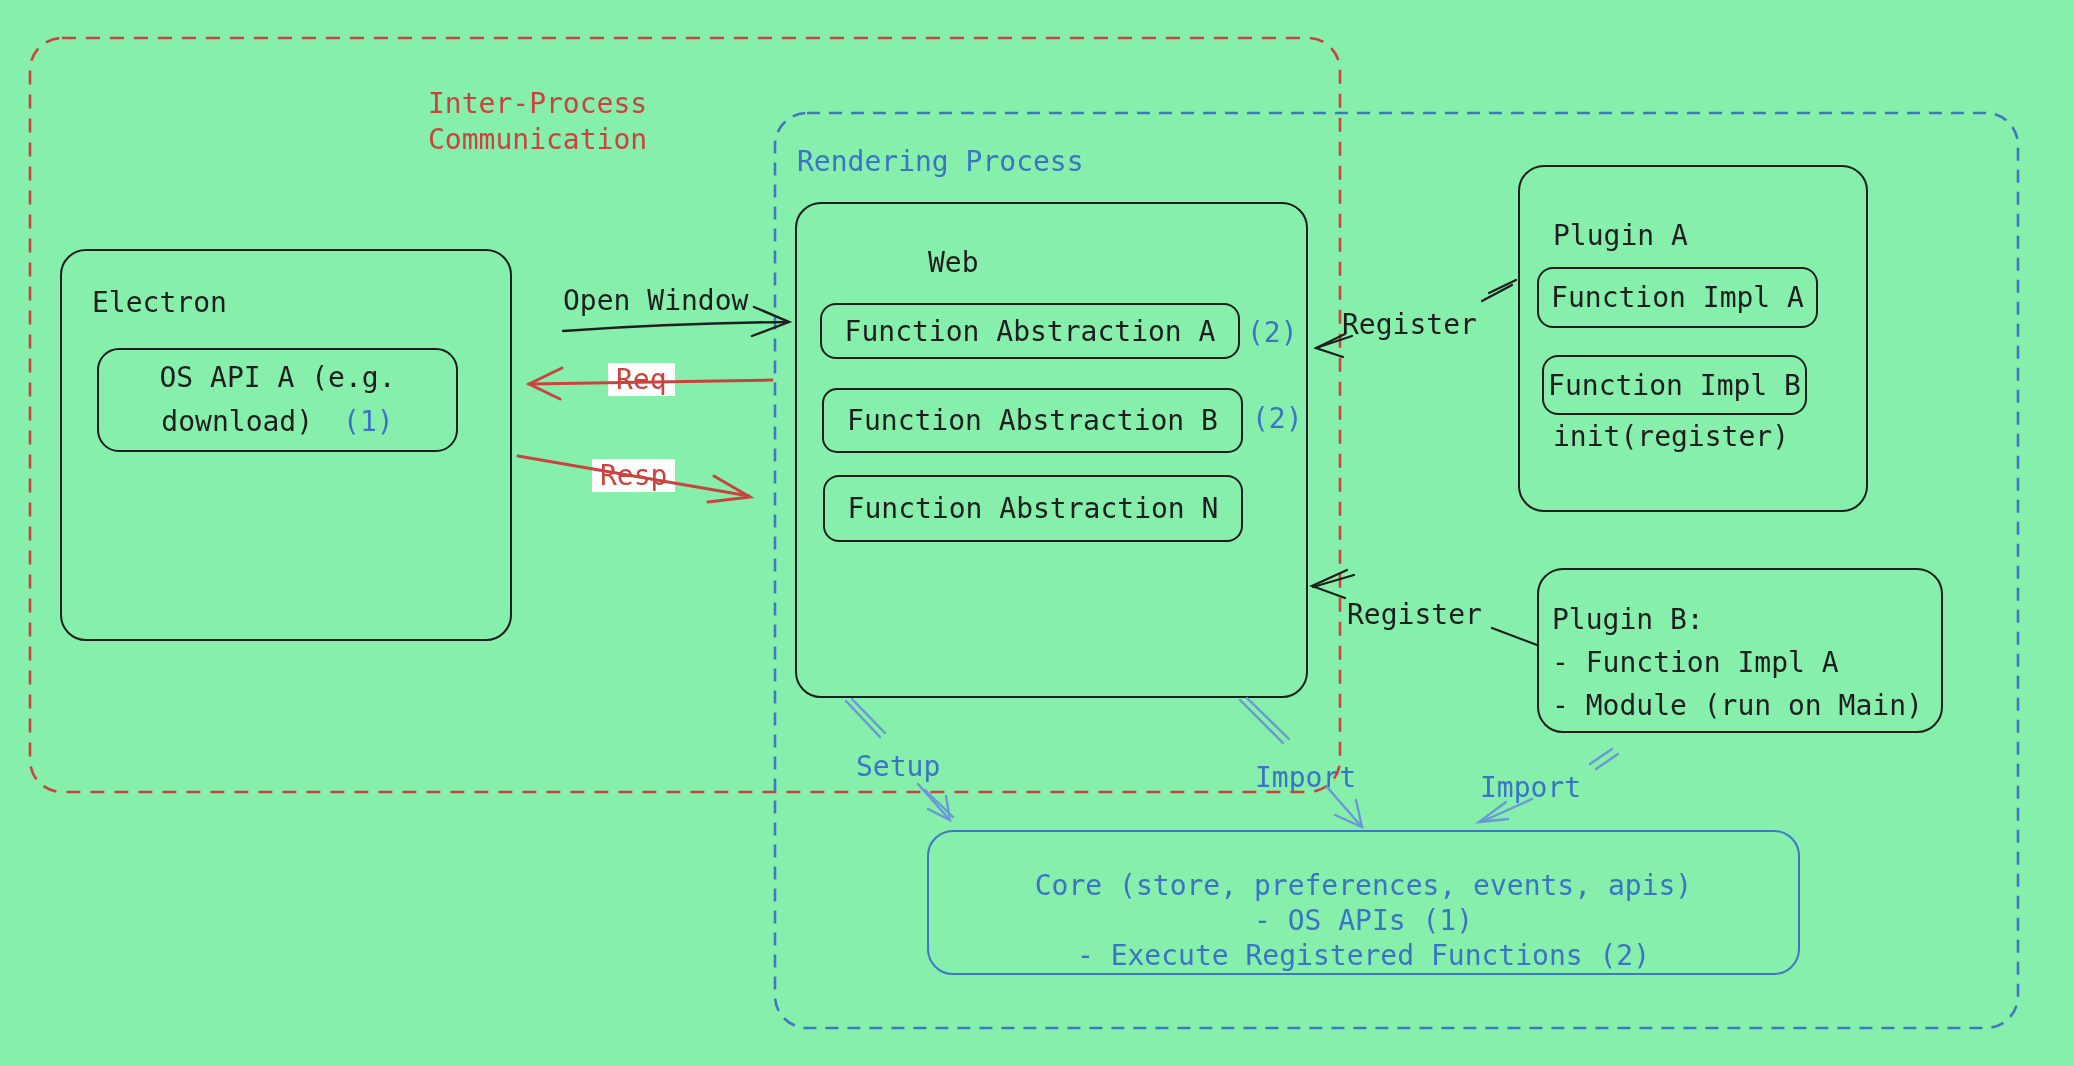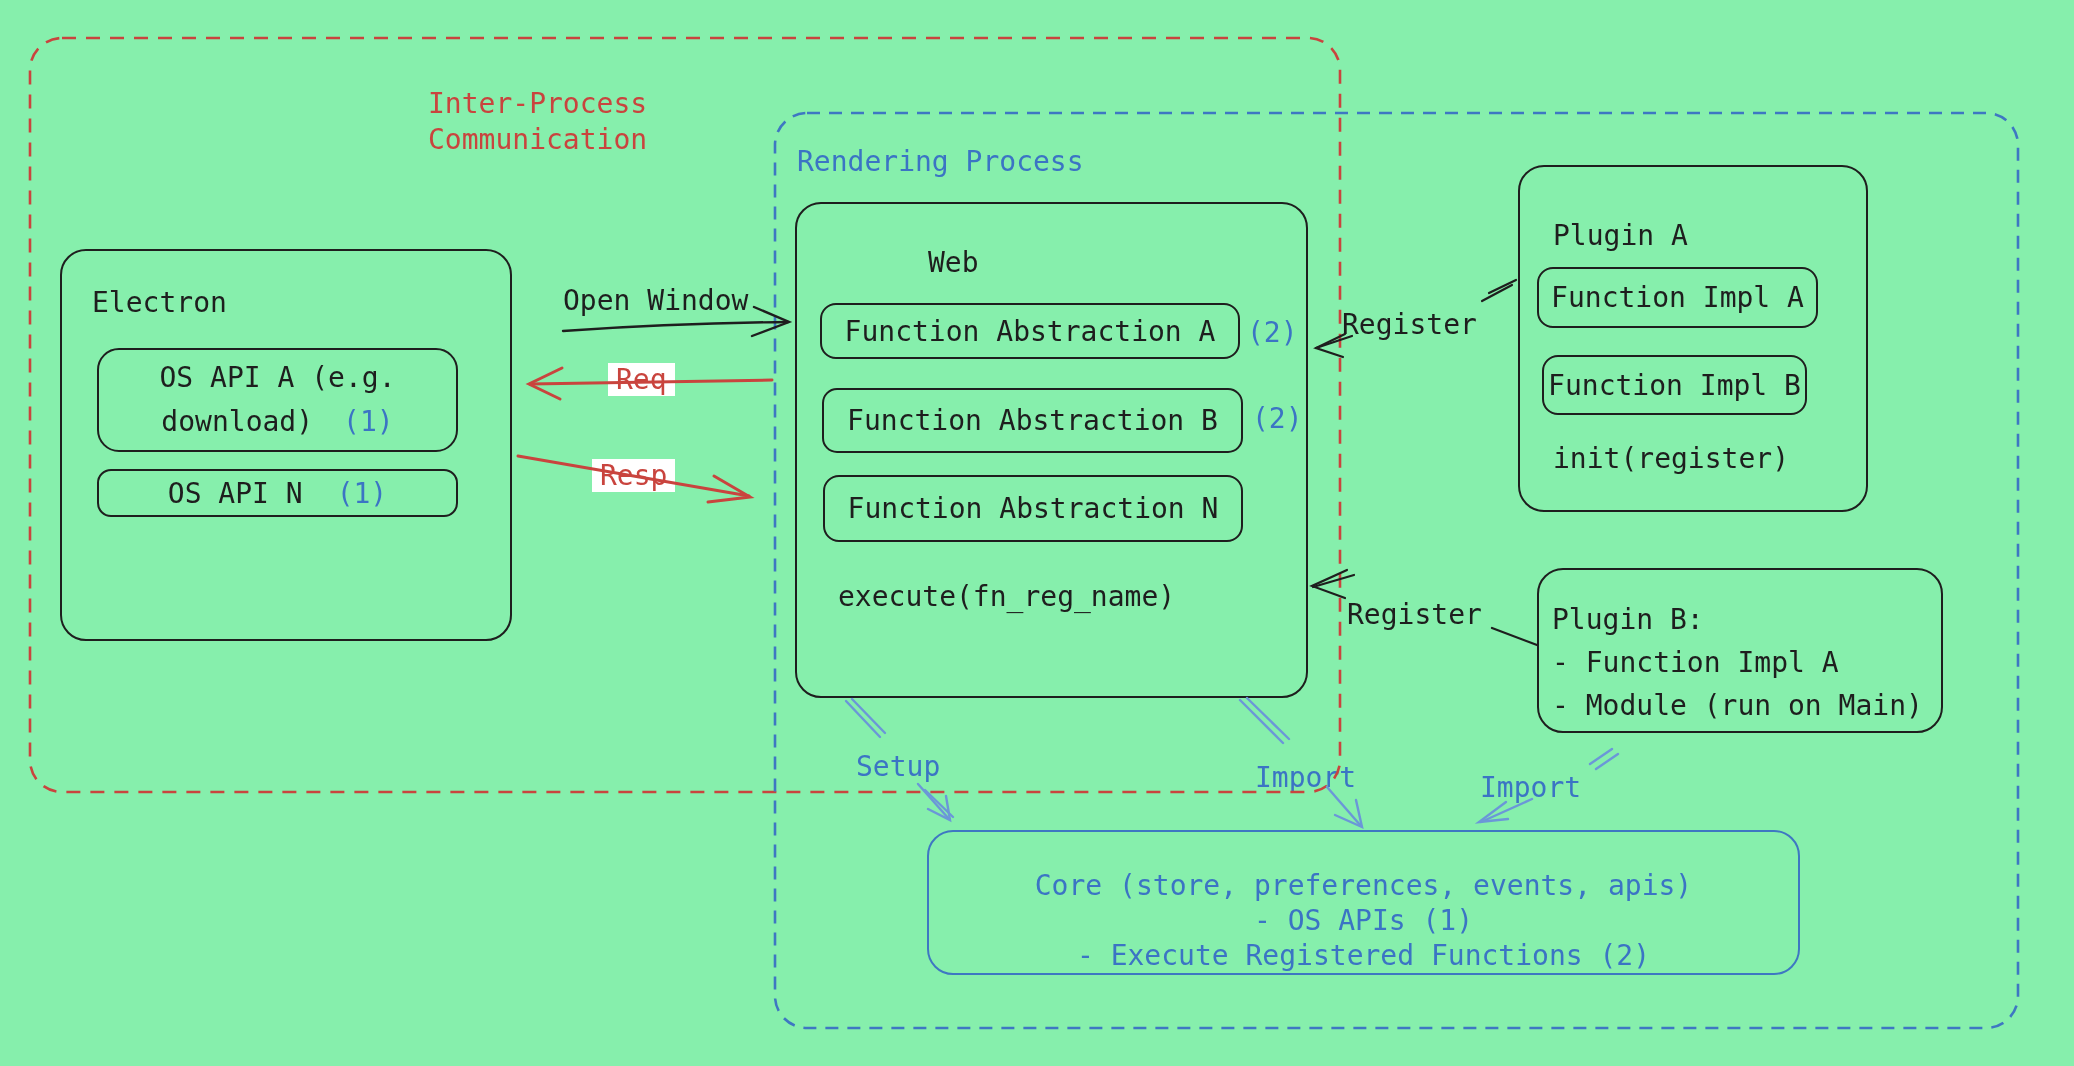--- a/index.html
+++ b/index.html
@@ -32,53 +32,49 @@
   <div class="txt blue" style="left:797px;top:145px;">Rendering Process</div>
 
   <div class="box" style="left:60px;top:249px;width:452px;height:392px;"></div>
   <div class="txt" style="left:92px;top:286px;">Electron</div>
 
   <div class="innerbox" style="left:97px;top:348px;width:361px;height:104px;border-radius:22px;flex-direction:column;line-height:44px;">
     <div>OS API A (e.g.</div>
     <div><span>download)</span><span class="blue" style="margin-left:30px;">(1)</span></div>
   </div>
 
-  <div class="innerbox" style="left:97px;top:469px;width:361px;height:48px;border-radius:14px;">
-    <span>OS API N</span><span class="blue" style="margin-left:34px;">(1)</span>
-  </div>
 
   <div class="txt" style="left:563px;top:284px;">Open Window</div>
   <div class="txt red maskbg" style="left:608px;top:363px;">Req</div>
   <div class="txt red maskbg" style="left:592px;top:459px;">Resp</div>
 
   <div class="box" style="left:795px;top:202px;width:513px;height:496px;"></div>
   <div class="txt" style="left:928px;top:246px;">Web</div>
 
   <div class="innerbox" style="left:820px;top:303px;width:420px;height:56px;">Function Abstraction A</div>
   <div class="txt blue" style="left:1247px;top:316px;">(2)</div>
 
   <div class="innerbox" style="left:822px;top:388px;width:421px;height:65px;border-radius:15px;">Function Abstraction B</div>
   <div class="txt blue" style="left:1252px;top:402px;">(2)</div>
 
   <div class="innerbox" style="left:823px;top:475px;width:420px;height:67px;">Function Abstraction N</div>
 
-  <div class="txt" style="left:838px;top:580px;">execute(fn_reg_name)</div>
 
   <div class="txt" style="left:1342px;top:308px;">Register</div>
   <div class="txt" style="left:1347px;top:598px;">Register</div>
 
   <div class="txt blue" style="left:856px;top:750px;">Setup</div>
   <div class="txt blue" style="left:1255px;top:761px;">Import</div>
   <div class="txt blue" style="left:1480px;top:771px;">Import</div>
 
   <div class="box" style="left:1518px;top:165px;width:350px;height:347px;"></div>
   <div class="txt" style="left:1553px;top:219px;">Plugin A</div>
   <div class="innerbox" style="left:1537px;top:267px;width:281px;height:61px;">Function Impl A</div>
   <div class="innerbox" style="left:1542px;top:355px;width:265px;height:60px;">Function Impl B</div>
-  <div class="txt" style="left:1553px;top:442px;">init(register)</div>
+  <div class="txt" style="left:1553px;top:420px;">init(register)</div>
 
   <div class="box" style="left:1537px;top:568px;width:406px;height:165px;"></div>
   <div class="txt" style="left:1552px;top:598px;line-height:43px;"><span>Plugin B:</span><br><span>- Function Impl A</span><br><span>- Module (run on Main)</span></div>
 
   <div class="bluebox" style="left:927px;top:830px;width:873px;height:145px;padding-top:36px;"><span>Core (store, preferences, events, apis)</span><br><span>- OS APIs (1)</span><br><span>- Execute Registered Functions (2)</span></div>
 
   <svg class="overlay" width="2074" height="1066" viewBox="0 0 2074 1066">
 
     <rect x="30" y="38" width="1310" height="754" rx="32" fill="none" stroke="#c9443e" stroke-width="2.6" stroke-dasharray="14 10"></rect>
 

